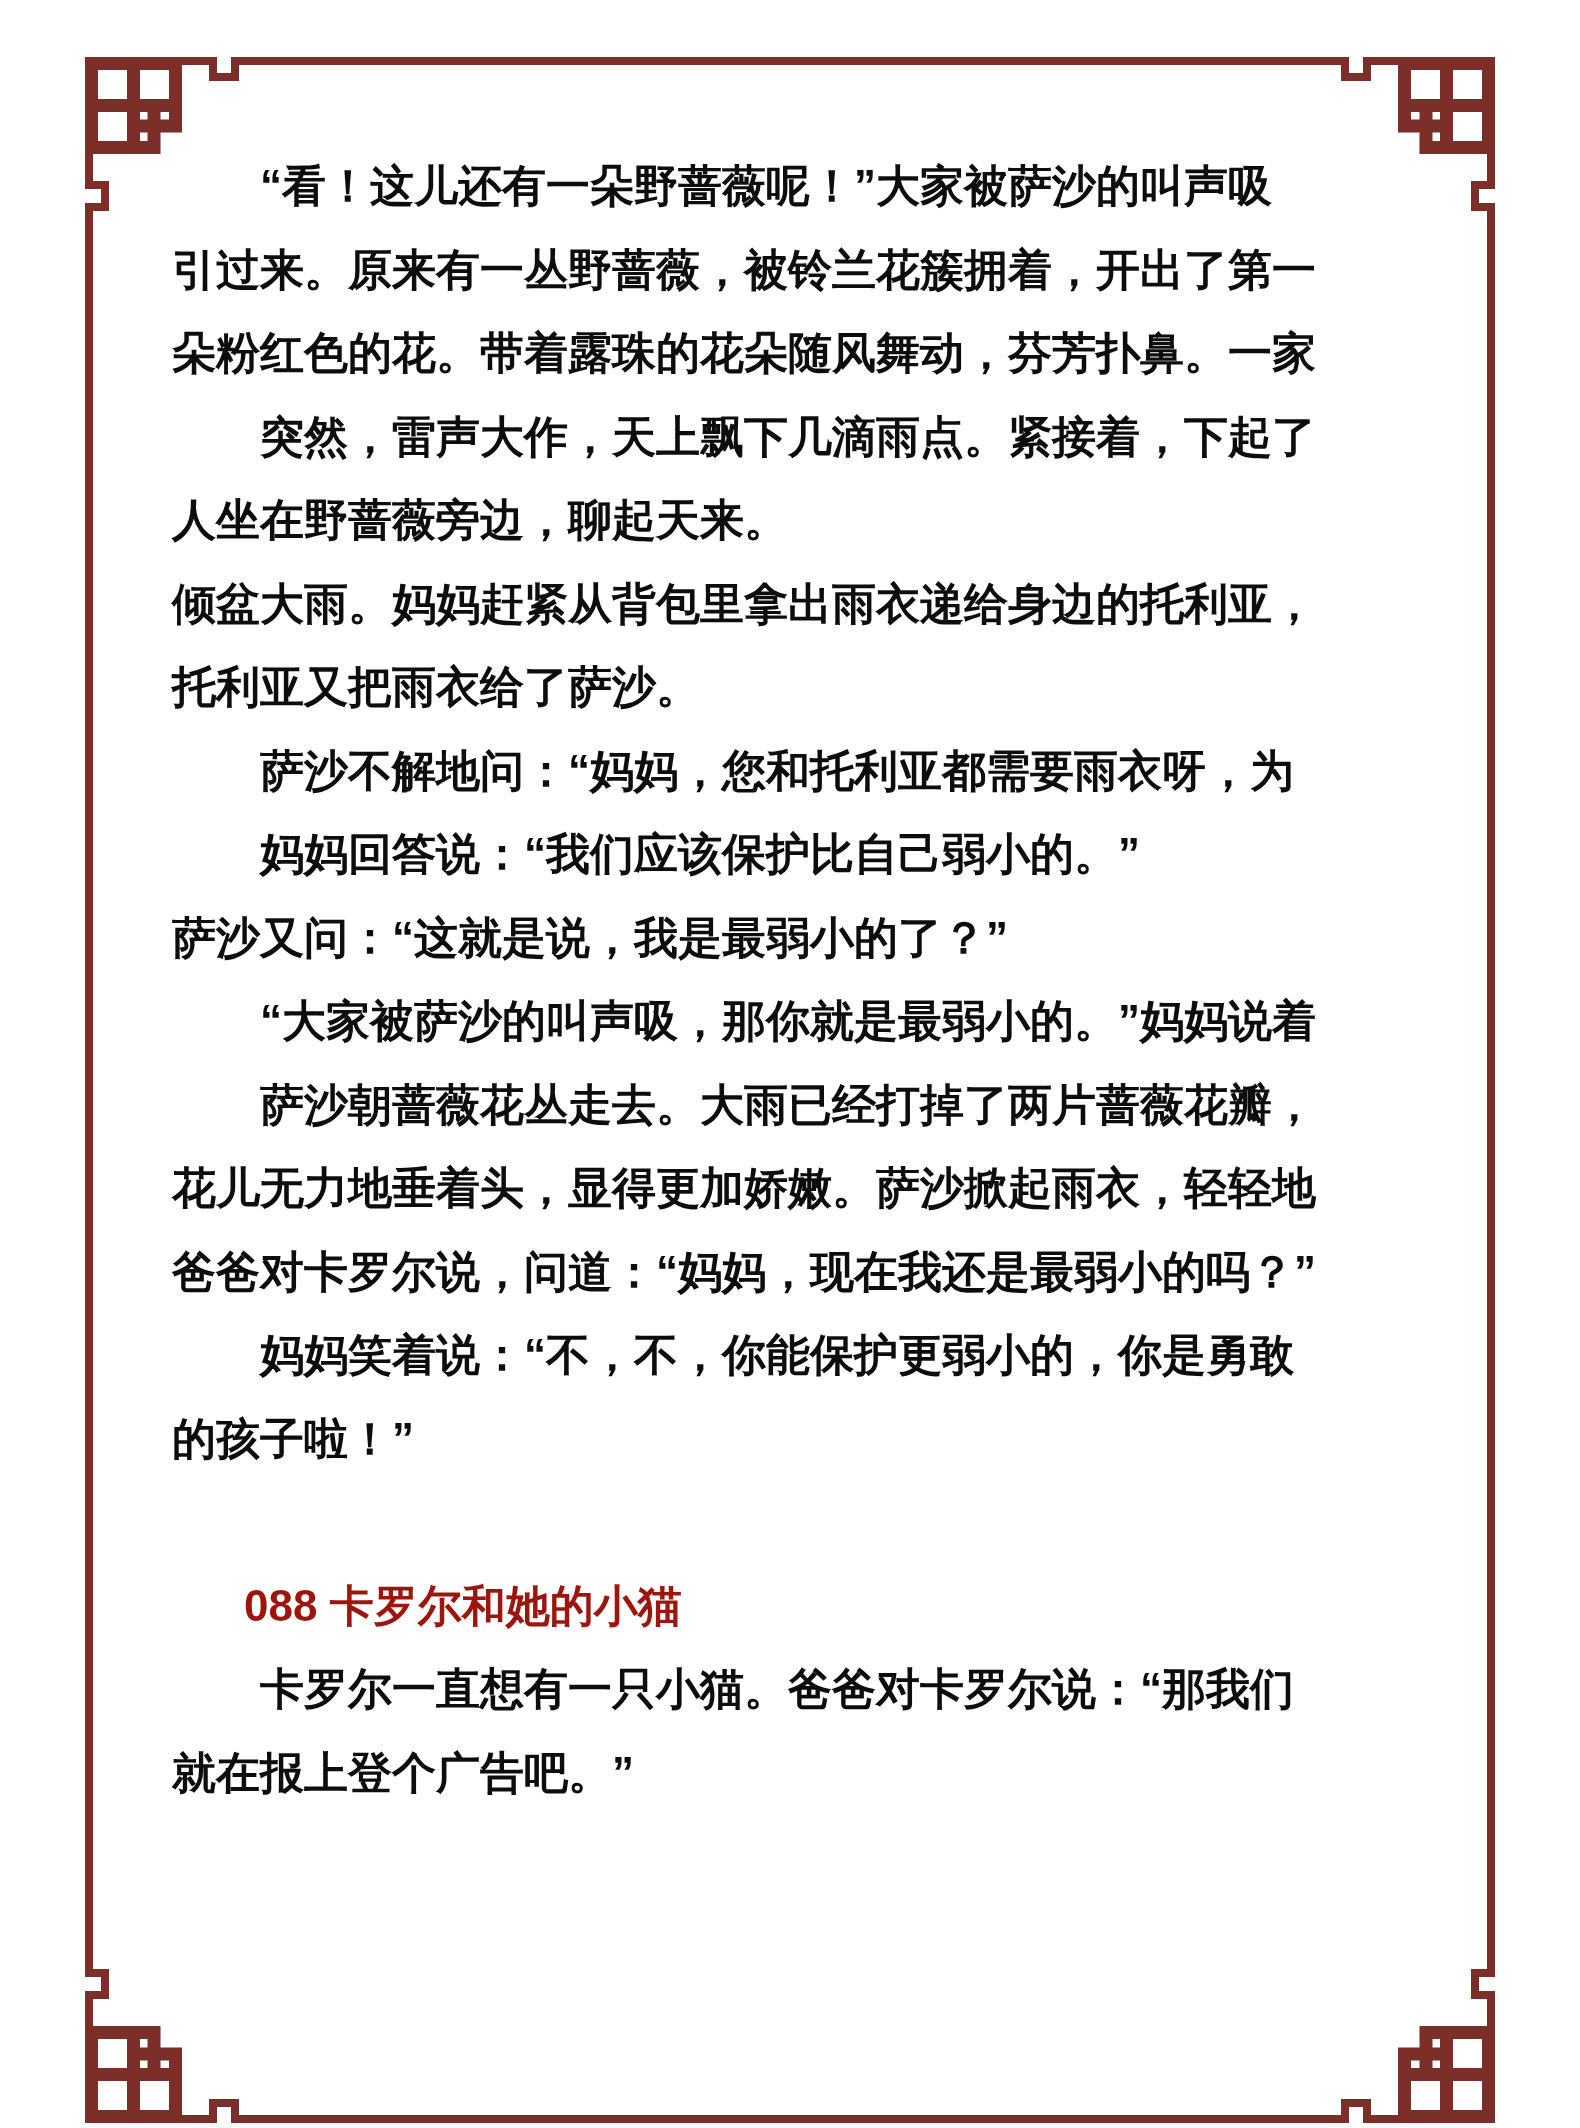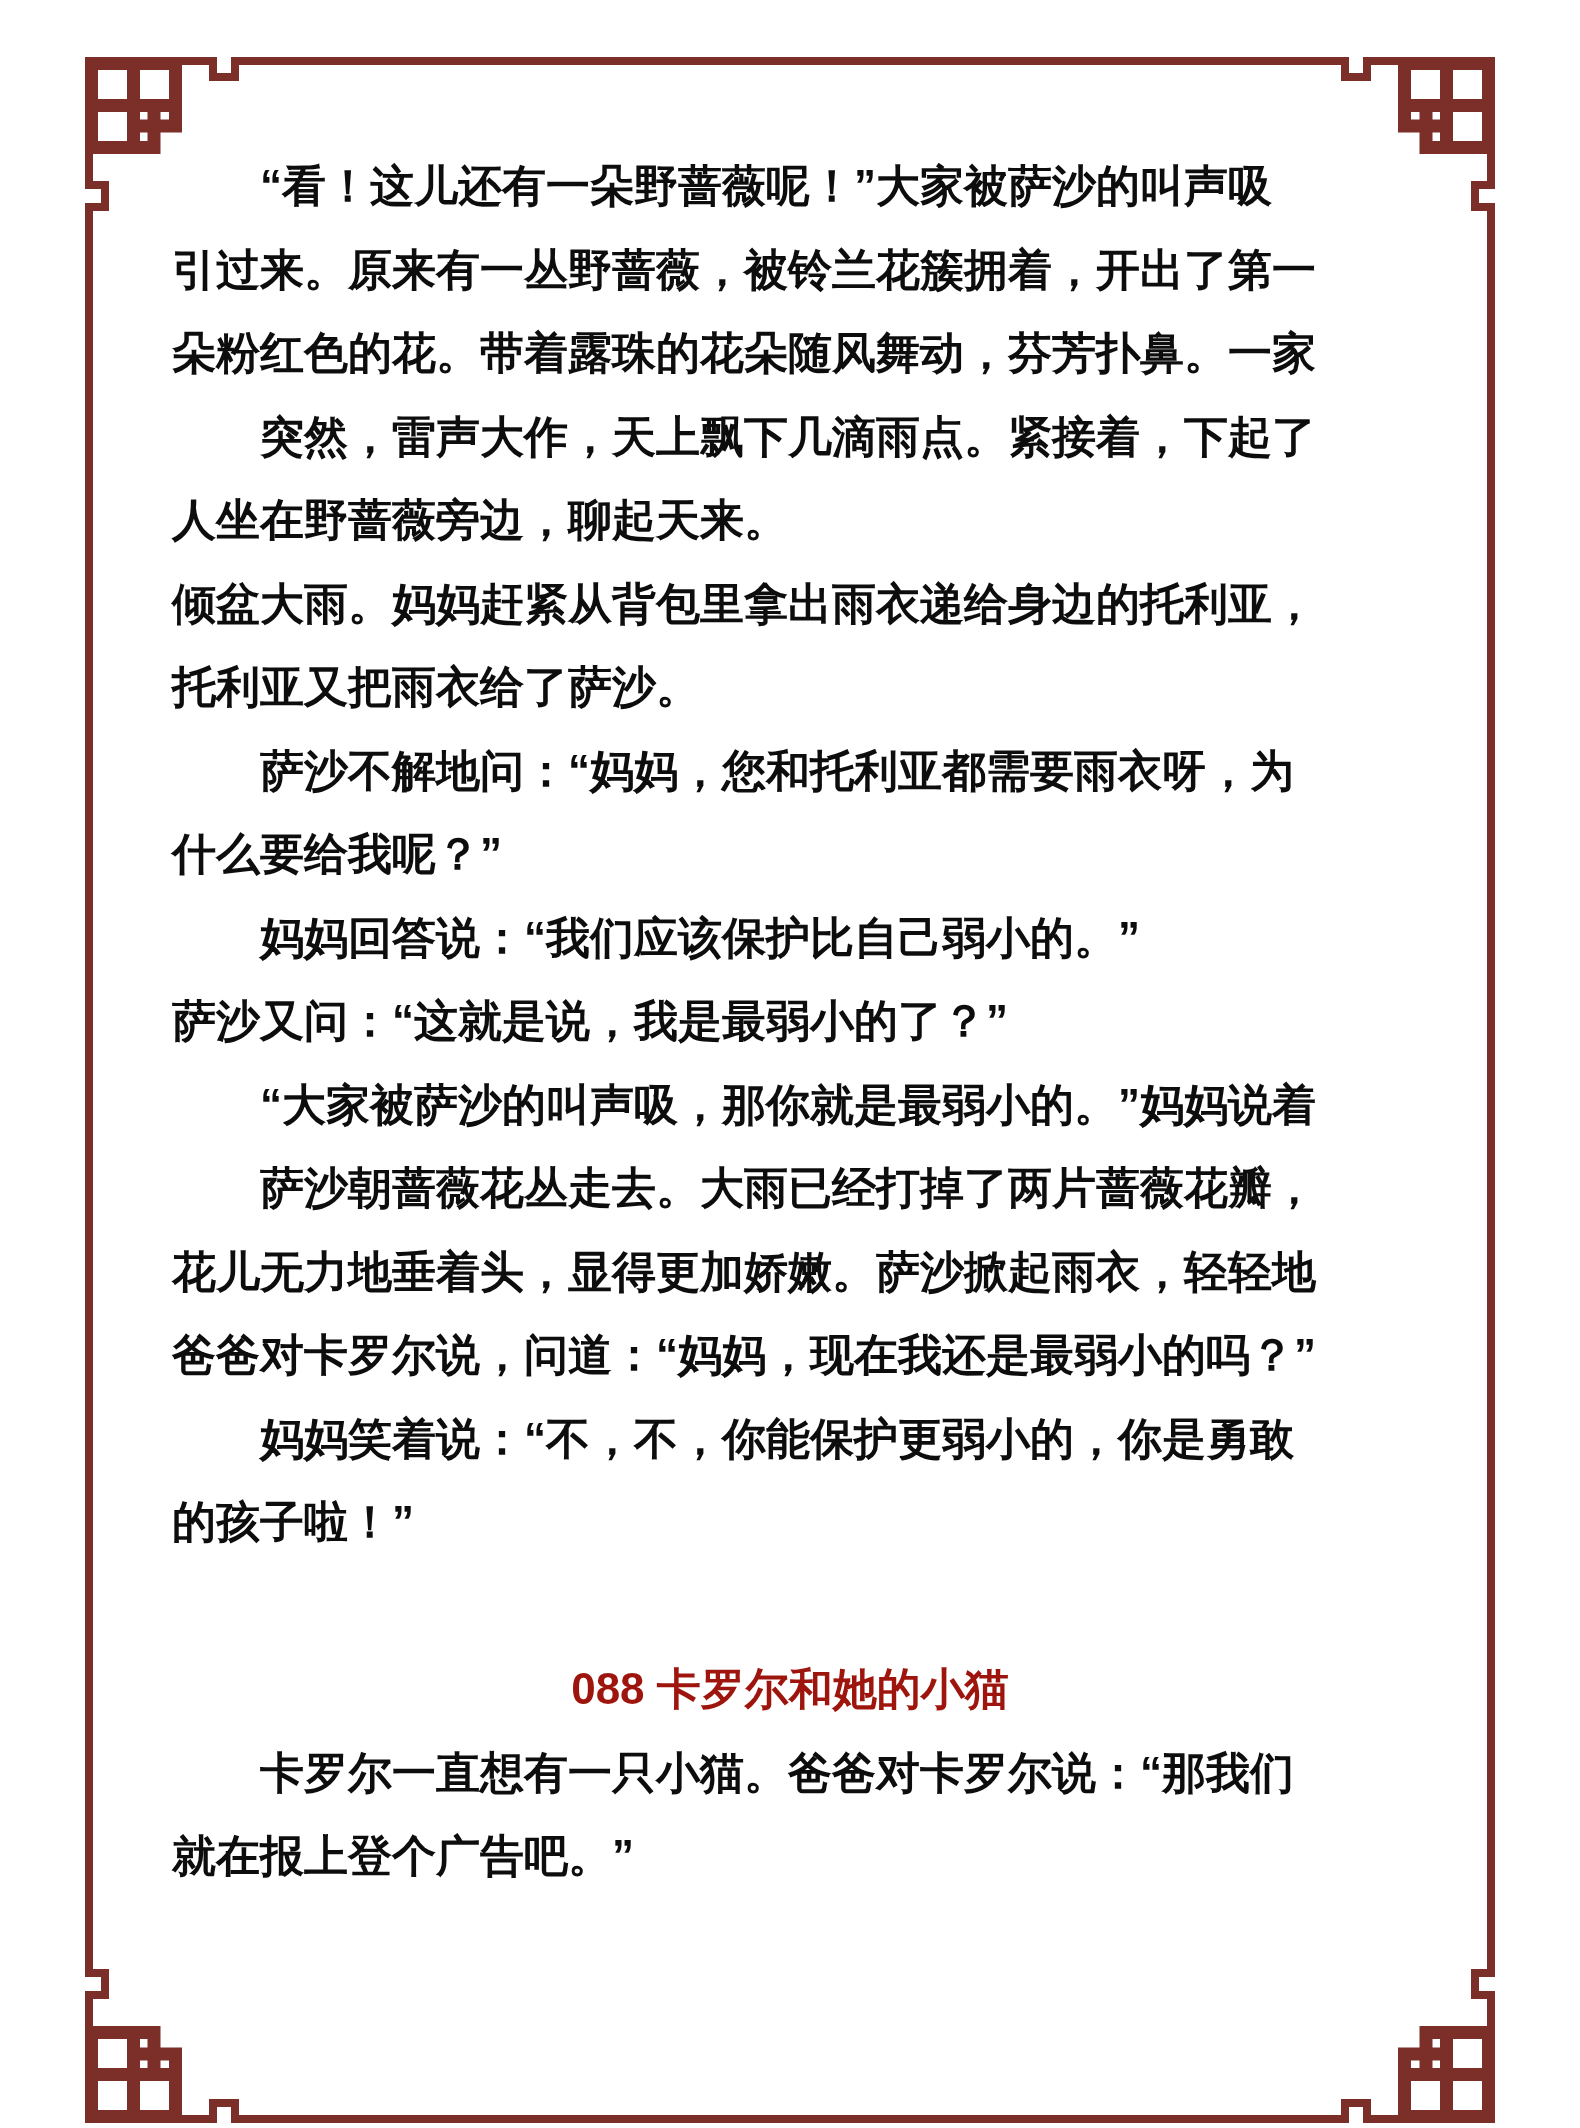--- a/index.html
+++ b/index.html
@@ -25,21 +25,21 @@
     position:absolute;left:172px;top:144px;width:1164px;
     color:#0d0d0d;font-weight:bold;font-size:44px;
   }
   .line{
     height:83.5px;line-height:83.5px;white-space:nowrap;
     letter-spacing:0px;
   }
   .line.indent{padding-left:88px;}
   .line.blank{}
   .line.heading{
-    text-align:center;padding-left:72px;
+    text-align:left;padding-left:72px;
     color:var(--heading-red,#9e150d);
   }
 </style>
 </head>
 <body>
 
 <div class="page">
 
   <div class="frame-line frame-top"></div>
   <div class="frame-line frame-bottom"></div>
@@ -117,21 +117,20 @@
 
   <div class="text-column">
     <div class="line indent">“看！这儿还有一朵野蔷薇呢！”大家被萨沙的叫声吸</div>
     <div class="line">引过来。原来有一丛野蔷薇，被铃兰花簇拥着，开出了第一</div>
     <div class="line">朵粉红色的花。带着露珠的花朵随风舞动，芬芳扑鼻。一家</div>
     <div class="line indent">突然，雷声大作，天上飘下几滴雨点。紧接着，下起了</div>
     <div class="line">人坐在野蔷薇旁边，聊起天来。</div>
     <div class="line">倾盆大雨。妈妈赶紧从背包里拿出雨衣递给身边的托利亚，</div>
     <div class="line">托利亚又把雨衣给了萨沙。</div>
     <div class="line indent">萨沙不解地问：“妈妈，您和托利亚都需要雨衣呀，为</div>
-    <div class="line">什么要给我呢？”</div>
     <div class="line indent">妈妈回答说：“我们应该保护比自己弱小的。”</div>
     <div class="line">萨沙又问：“这就是说，我是最弱小的了？”</div>
     <div class="line indent">“大家被萨沙的叫声吸，那你就是最弱小的。”妈妈说着</div>
     <div class="line indent">萨沙朝蔷薇花丛走去。大雨已经打掉了两片蔷薇花瓣，</div>
     <div class="line">花儿无力地垂着头，显得更加娇嫩。萨沙掀起雨衣，轻轻地</div>
     <div class="line">爸爸对卡罗尔说，问道：“妈妈，现在我还是最弱小的吗？”</div>
     <div class="line indent">妈妈笑着说：“不，不，你能保护更弱小的，你是勇敢</div>
     <div class="line">的孩子啦！”</div>
     <div class="line blank"></div>
     <div class="line heading">088 卡罗尔和她的小猫</div>

